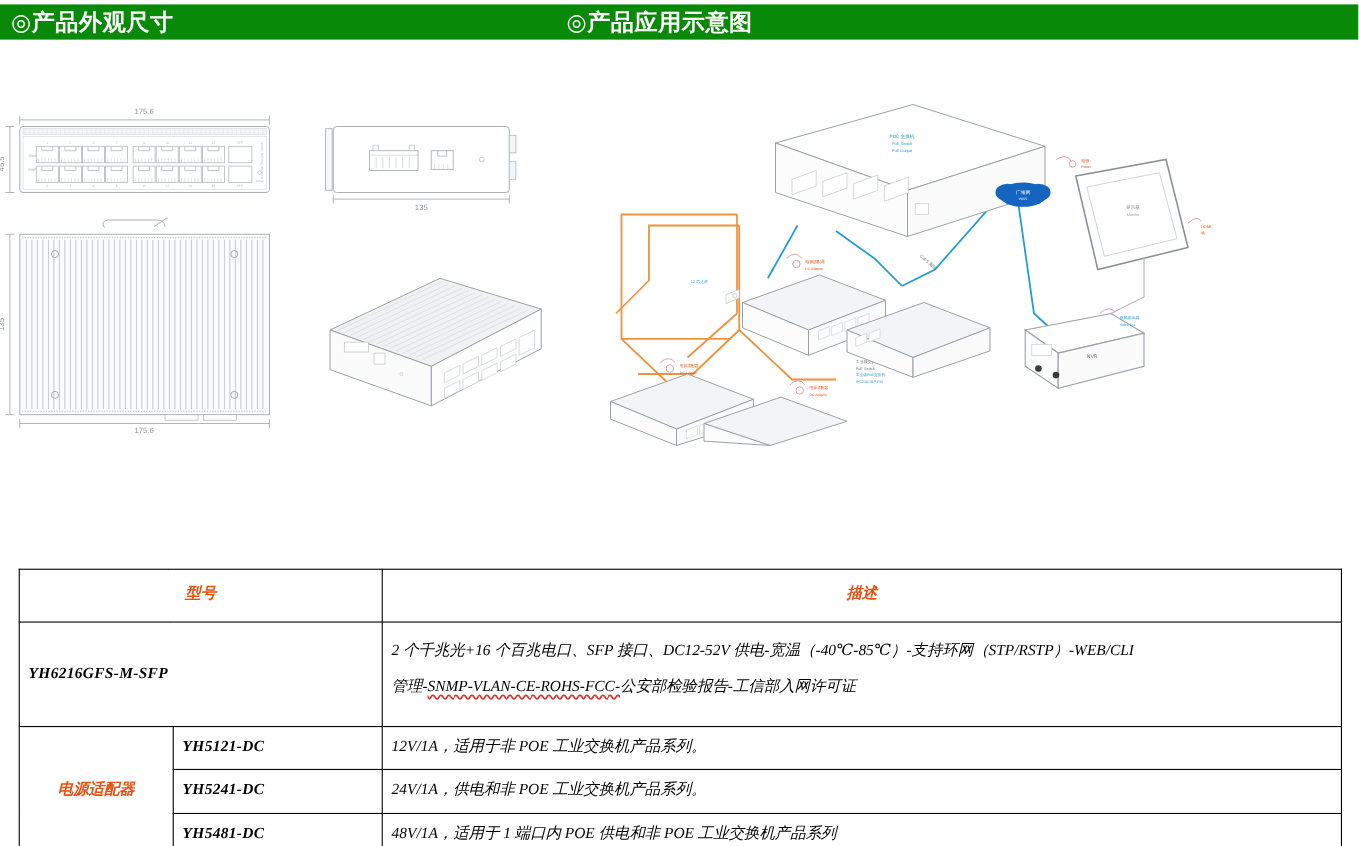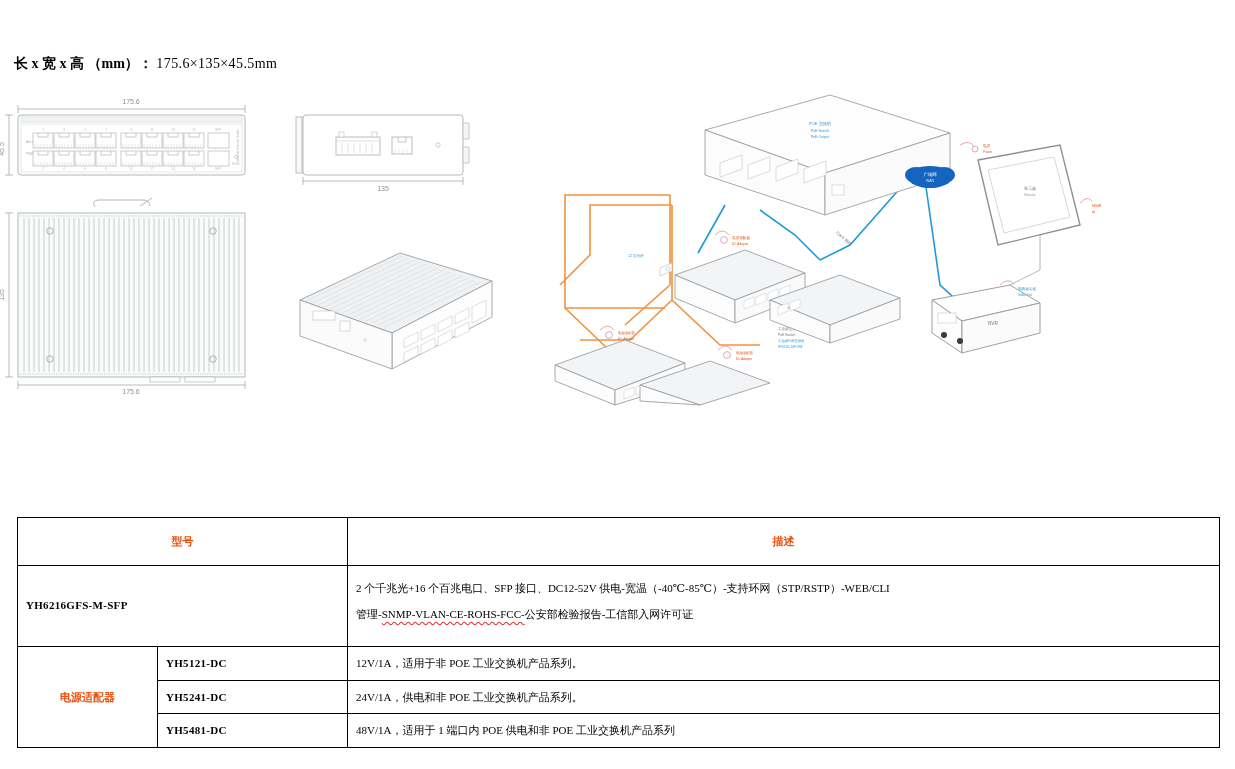--- a/index.html
+++ b/index.html
@@ -59,23 +59,24 @@
     position:absolute;
     left:17px;top:517px;
     border-collapse:collapse;
     width:1203px;
     table-layout:fixed;
     font-family:"Liberation Serif","DejaVu Serif",serif;
   }
   table.order td{
     border:1px solid #000;
     padding:6px 8px;
-    font-size:11px;
+    font-size:14px;
     vertical-align:middle;
     line-height:1.9;
+    font-style:italic;
   }
   td.th{
     text-align:center;
     color:#E8500F;
     font-weight:bold;
     font-size:16px;
     height:35px;
     padding:4px 8px;
   }
   td.model{
@@ -99,25 +100,25 @@
     text-align:center;
   }
   .col1a{width:140px;}
   .col1b{width:190px;}
 </style>
 </head>
 <body>
 
 <div class="page">
 
-
-  <div class="dimline">
-    <span class="lbl">长 x 宽 x 高 （mm）：</span>
-    <span class="val">175.6×135×45.5mm</span>
+  <div class="greenbar" id="bar-top">
+    <div class="gtitle t1">◎产品外观尺寸</div>
+    <div class="gtitle t2">◎产品应用示意图</div>
   </div>
+
 
   <div class="drawings">
     <svg width="520" height="320" viewBox="0 0 520 320">
       <defs>
         <g id="rj45">
           <rect x="0" y="0" width="20" height="15" fill="#fff" stroke="#b0b6bb" stroke-width="0.7"></rect>
           <path d="M5,0 L5,4 L15,4 L15,0" fill="none" stroke="#b0b6bb" stroke-width="0.7"></path>
           <path d="M2,15 L2,11 M5,15 L5,11 M8,15 L8,11 M11,15 L11,11 M14,15 L14,11 M17,15 L17,11" stroke="#c8cdd1" stroke-width="0.5"></path>
         </g>
       </defs>

